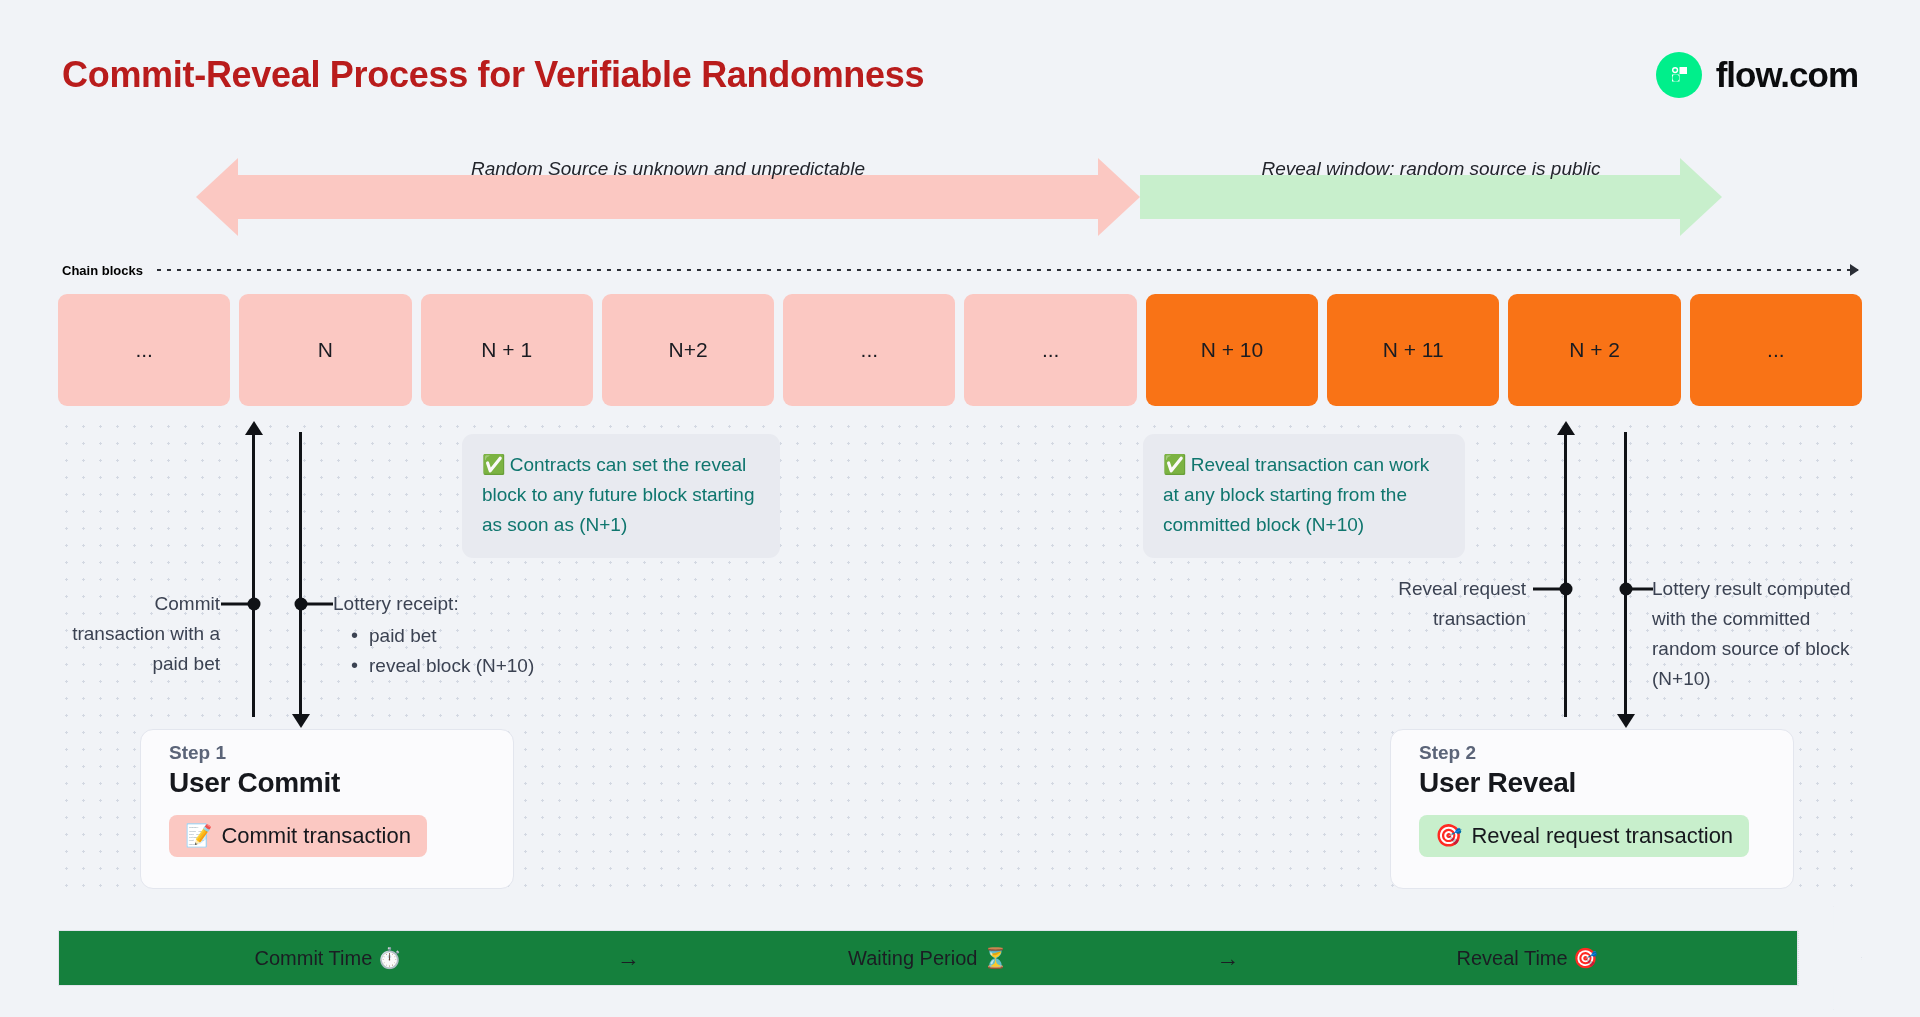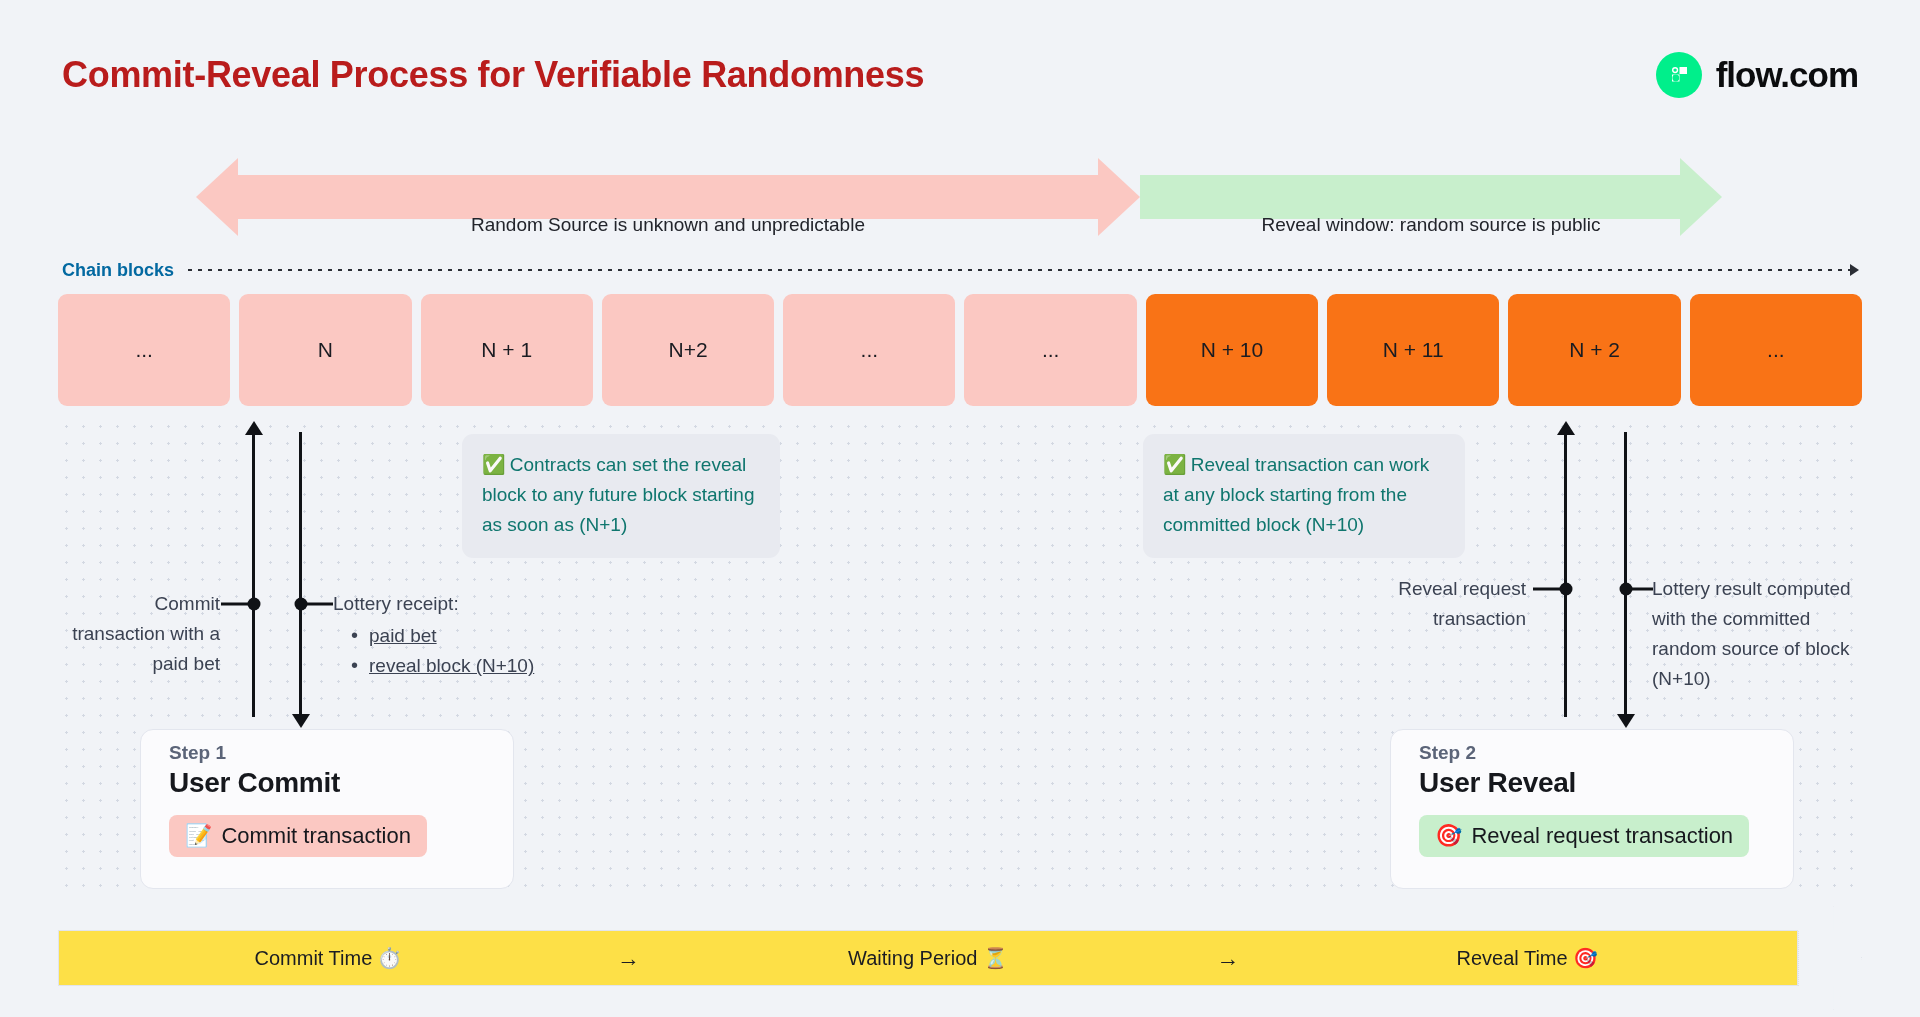--- a/index.html
+++ b/index.html
@@ -44,21 +44,21 @@
   }
 
   
   #phase-band {
     position: absolute;
     left: 196px; top: 158px;
     width: 1526px; height: 78px;
   }
   .phase {
     position: absolute; top: 0; height: 78px;
-    display: flex; align-items: flex-end; justify-content: center;
+    display: flex; align-items: flex-start; justify-content: center; font-style: italic;
   }
   .phase-label {
     position: relative; z-index: 3;
     font-size: 19px; color: #22242b;
     white-space: nowrap;
   }
   .phase-body {
     position: absolute; left: 0; right: 0;
     top: 17px; height: 44px;
   }
@@ -87,21 +87,21 @@
   }
 
   
   #chain-rail {
     position: absolute;
     left: 62px; top: 258px;
     width: 1796px; height: 24px;
     display: flex; align-items: center; gap: 14px;
   }
   #chain-rail-label {
-    font-size: 18px; font-weight: bold; color: #0369a1;
+    font-size: 13px; font-weight: bold; color: #000000;
     white-space: nowrap;
   }
   #chain-rail-line {
     flex: 1; height: 2px; position: relative;
     background-image: linear-gradient(to right, #2b2e36 0 4px, transparent 4px 10px);
     background-size: 10px 2px; background-repeat: repeat-x;
   }
   #chain-rail-line::after {
     content: ""; position: absolute; right: -1px; top: -5px;
     border-left: 9px solid #2b2e36;
@@ -166,21 +166,21 @@
 
   
   .annot {
     position: absolute;
     font-size: 19px; line-height: 30px; color: #3b4252;
   }
   .annot.right-align { text-align: right; }
   .annot .bullets {
     list-style: none; padding-left: 18px; margin-top: 2px;
   }
-  .annot .bullets li { position: relative; padding-left: 18px; text-decoration: underline; }
+  .annot .bullets li { position: relative; padding-left: 18px; }
   .annot .bullets li::before {
     content: "•"; position: absolute; left: 0; top: -1px;
     font-size: 20px; color: #3b4252;
   }
 
   
   .callout {
     position: absolute;
     background: #e8eaf0;
     border-radius: 11px;
@@ -216,21 +216,21 @@
   
   #timeline {
     position: absolute;
     left: 58px; top: 930px;
     width: 1804px; height: 56px;
   }
   #timeline-bar {
     position: absolute; left: 0; top: 0;
     width: 1740px; height: 56px;
     border: 1px solid #e1e4ec;
-    background: #fde047;
+    background: #15803d;
     display: flex; align-items: center;
   }
   #timeline-bar .seg {
     flex: 1; text-align: center;
     font-size: 20px; color: #1b1d23; white-space: nowrap;
   }
   #timeline-bar .sep {
     width: 60px; text-align: center;
     font-size: 23px; color: #1b1d23;
   }

